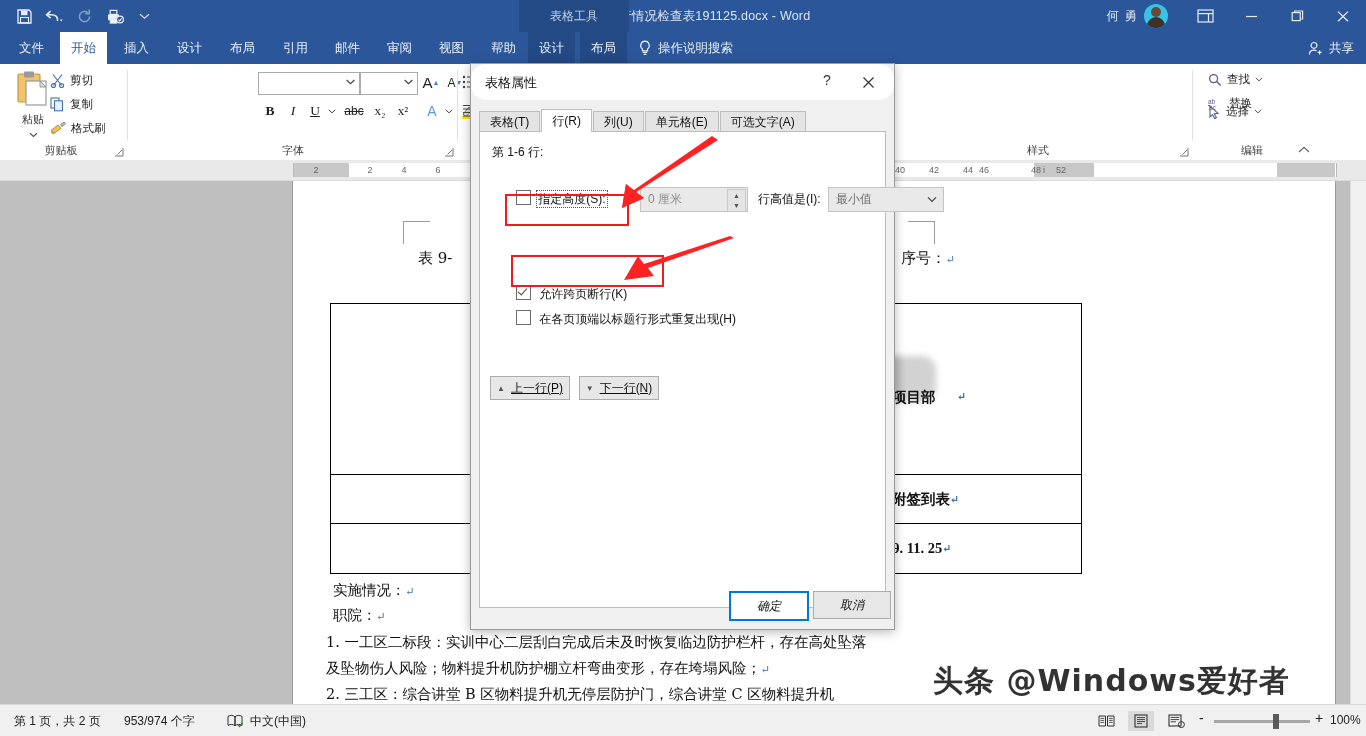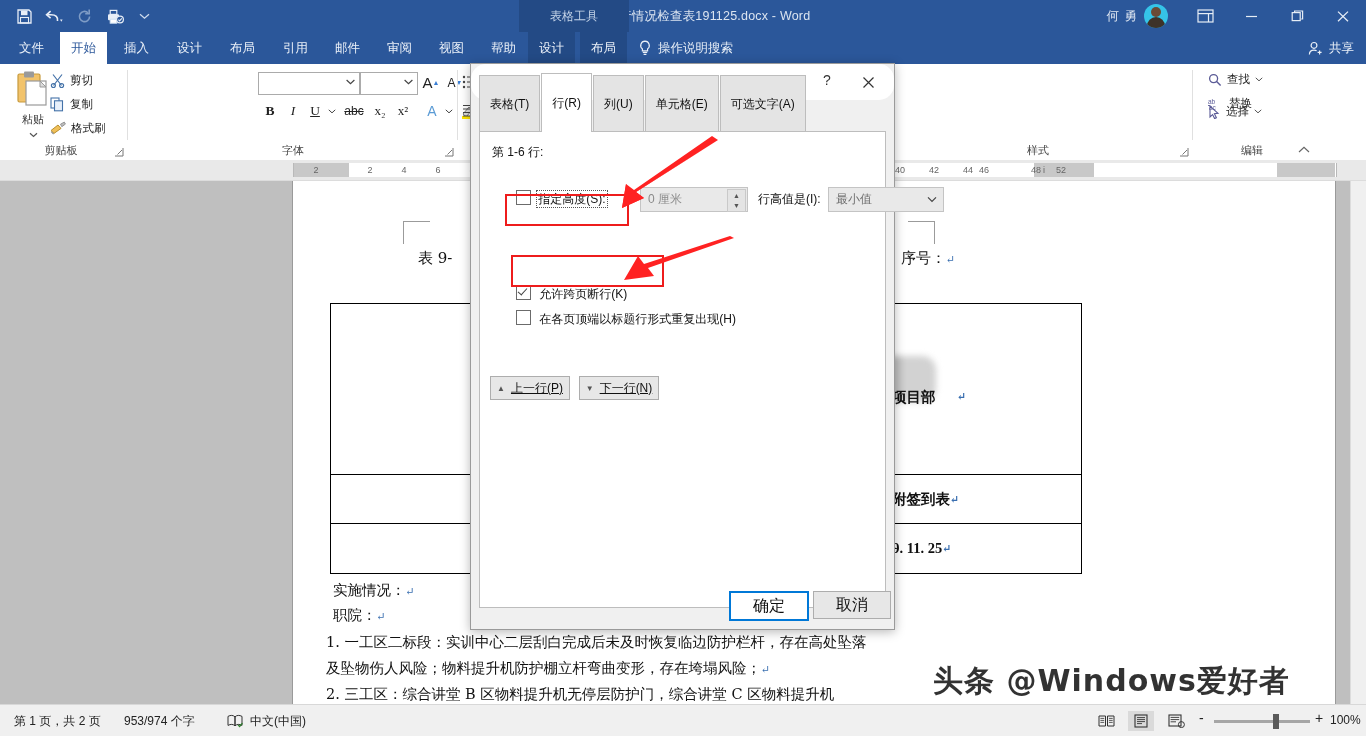--- a/index.html
+++ b/index.html
@@ -84,40 +84,40 @@
   .bodytext{position:absolute;font-family:"DejaVu Serif","Liberation Serif",serif;font-size:14.5px;color:#111;line-height:28px;white-space:nowrap;}
 
   
   .dialog{position:absolute;left:470px;top:63px;width:423px;height:565px;background:#f0f0f0;
      border:1px solid #9a9a9a;box-shadow:0 2px 10px rgba(0,0,0,.28);}
   .dlg-title{position:absolute;left:0;top:0;width:423px;height:36px;background:#fff;border-radius:15px;}
   .dlg-title .t{position:absolute;left:14px;top:10px;font-size:13px;color:#111;}
   .dlg-help{position:absolute;right:56px;top:8px;width:22px;height:20px;text-align:center;font-size:14px;color:#333;}
   .dlg-close{position:absolute;right:10px;top:6px;width:32px;height:24px;display:flex;align-items:center;justify-content:center;color:#333;}
   .tabs{position:absolute;left:8px;top:46px;height:22px;display:flex;align-items:flex-end;}
-  .tab{height:20px;line-height:20px;padding:18px 10px;font-size:12px;color:#111;background:#e4e4e4;border:1px solid #bdbdbd;border-bottom:none;margin-right:1px;}
+  .tab{height:20px;line-height:20px;padding:0 10px;font-size:12px;color:#111;background:#e4e4e4;border:1px solid #bdbdbd;border-bottom:none;margin-right:1px;}
   .tab.active{background:#fff;height:22px;line-height:22px;border-color:#bdbdbd;position:relative;z-index:3;}
   .tabpage{position:absolute;left:8px;top:67px;width:405px;height:475px;background:#fff;border:1px solid #bdbdbd;}
   .rowlabel{position:absolute;left:12px;top:12px;font-size:12px;color:#111;}
   .gbox{position:absolute;border-top:1px solid #d8d8d8;}
   .gbox .gtitle{position:absolute;top:-8px;left:8px;background:#fff;padding:0 5px;font-size:12px;color:#111;}
   .chk{width:13px;height:13px;border:1px solid #6b6b6b;background:#fff;display:inline-block;position:relative;vertical-align:-2px;}
   .chk.on::after{content:"";position:absolute;left:3px;top:0px;width:4px;height:8px;border:solid #444;border-width:0 1.6px 1.6px 0;transform:rotate(42deg);}
   .cklabel{font-size:12px;color:#111;}
   .spinner{position:absolute;width:106px;height:23px;background:#e9e9e9;border:1px solid #c4c4c4;}
   .spinner .sv{position:absolute;left:7px;top:3px;font-size:12px;color:#8a8a8a;}
   .spinner .sbtns{position:absolute;right:1px;top:1px;width:17px;height:21px;background:#e4e4e4;border:1px solid #c9c9c9;}
   .spinner .sbtns div{height:10px;display:flex;align-items:center;justify-content:center;font-size:7px;color:#555;}
   .combo{position:absolute;width:110px;height:23px;background:#e9e9e9;border:1px solid #c4c4c4;}
   .combo .cv{position:absolute;left:7px;top:3px;font-size:12px;color:#6f6f6f;}
   .combo .ca{position:absolute;right:6px;top:8px;}
   .navbtn{position:absolute;height:22px;background:#e7e7e7;border:1px solid #adadad;font-size:12px;color:#111;
      display:flex;align-items:center;justify-content:center;gap:6px;}
-  .dlgbtn{position:absolute;width:76px;height:26px;background:#e7e7e7;border:1px solid #adadad;font-size:16px;color:#111;
-     display:flex;align-items:center;justify-content:center;}
+  .dlgbtn{position:absolute;width:76px;height:26px;background:#e7e7e7;border:1px solid #adadad;font-size:12px;color:#111;
+     display:flex;align-items:center;justify-content:center;font-style:italic;}
   .dlgbtn.def{border:2px solid #0078d7;background:#fff;}
   .dotted{outline:1px dotted #555;outline-offset:1px;}
   .hl{position:absolute;border:2.5px solid #ee1c1c;}
   .arrow{position:absolute;}
 
   
   .status{position:absolute;left:0;top:704px;width:1366px;height:32px;background:#f0f0f0;border-top:1px solid #d8d8d8;}
   .sitem{position:absolute;top:8px;font-size:12px;color:#222;}
   .vbtn{position:absolute;top:6px;width:26px;height:20px;display:flex;align-items:center;justify-content:center;}
   .vbtn.on{background:#dadada;}

